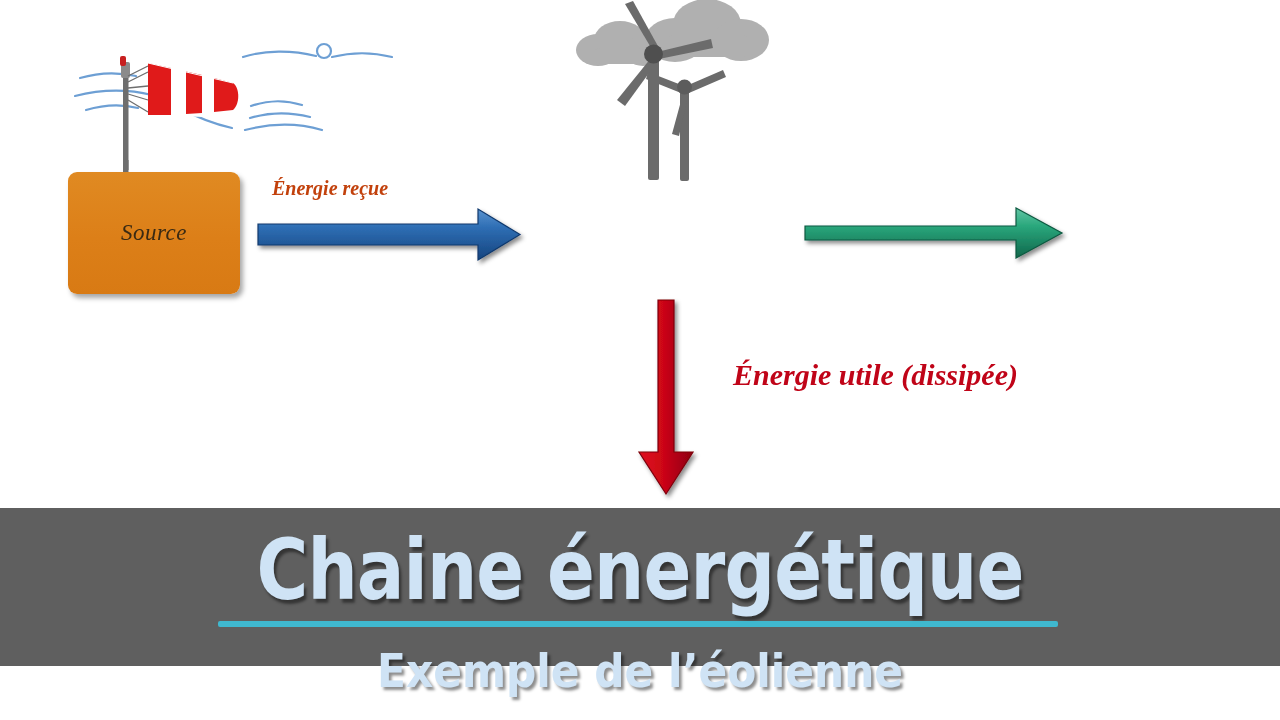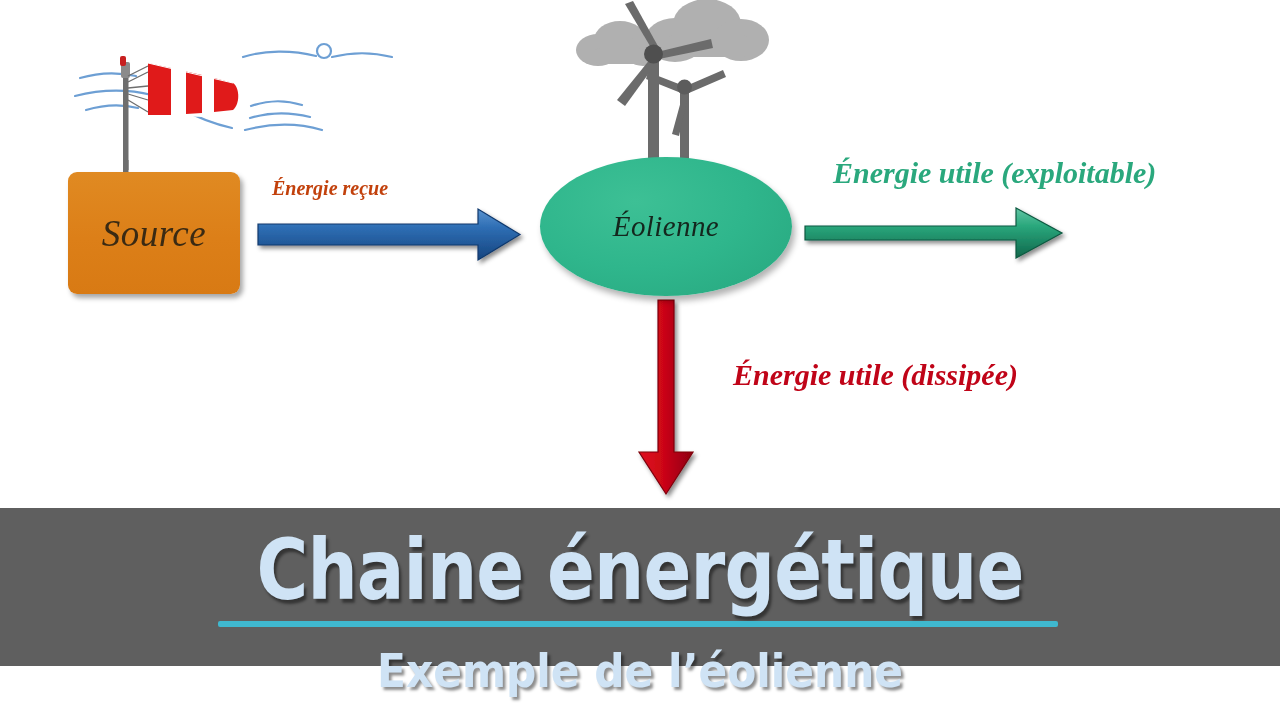--- a/index.html
+++ b/index.html
@@ -43,21 +43,21 @@
     border-radius: 9px;
     box-shadow: 3px 4px 5px rgba(0,0,0,0.35);
     display: flex;
     align-items: center;
     justify-content: center;
     z-index: 5;
   }
   #source-label {
     font-family: "Liberation Serif", serif;
     font-style: italic;
-    font-size: 37px;
+    font-size: 23px;
     color: #3a2a13;
     letter-spacing: 0.5px;
   }
 
   
   #eolienne-ellipse {
     position: absolute;
     left: 540px;
     top: 157px;
     width: 252px;
@@ -283,26 +283,22 @@
 
       <g filter="url(#softShadow)">
         <path d="M658 300 L 674 300 L 674 452 L 693 452 L 666 494 L 639 452 L 658 452 Z" fill="url(#redArrowGrad)" stroke="#7d020c" stroke-width="1.2"></path>
       </g>
     </svg>
 
     <div id="source-box">
       <span id="source-label">Source</span>
     </div>
 
-    <div id="eolienne-ellipse">
-      <span id="eolienne-label">Éolienne</span>
-    </div>
 
     <div class="arrow-text" id="label-recue-line1">Énergie reçue</div>
-    <div class="arrow-text" id="label-utile">Énergie utile (exploitable)</div>
     <div class="arrow-text" id="label-perdue">Énergie utile (dissipée)</div>
   </div>
 
   <div id="title-band">
     <div id="main-title">Chaine énergétique</div>
   </div>
   <div id="title-underline"></div>
   <div id="subtitle">Exemple de l’éolienne</div>
 
 </div>

